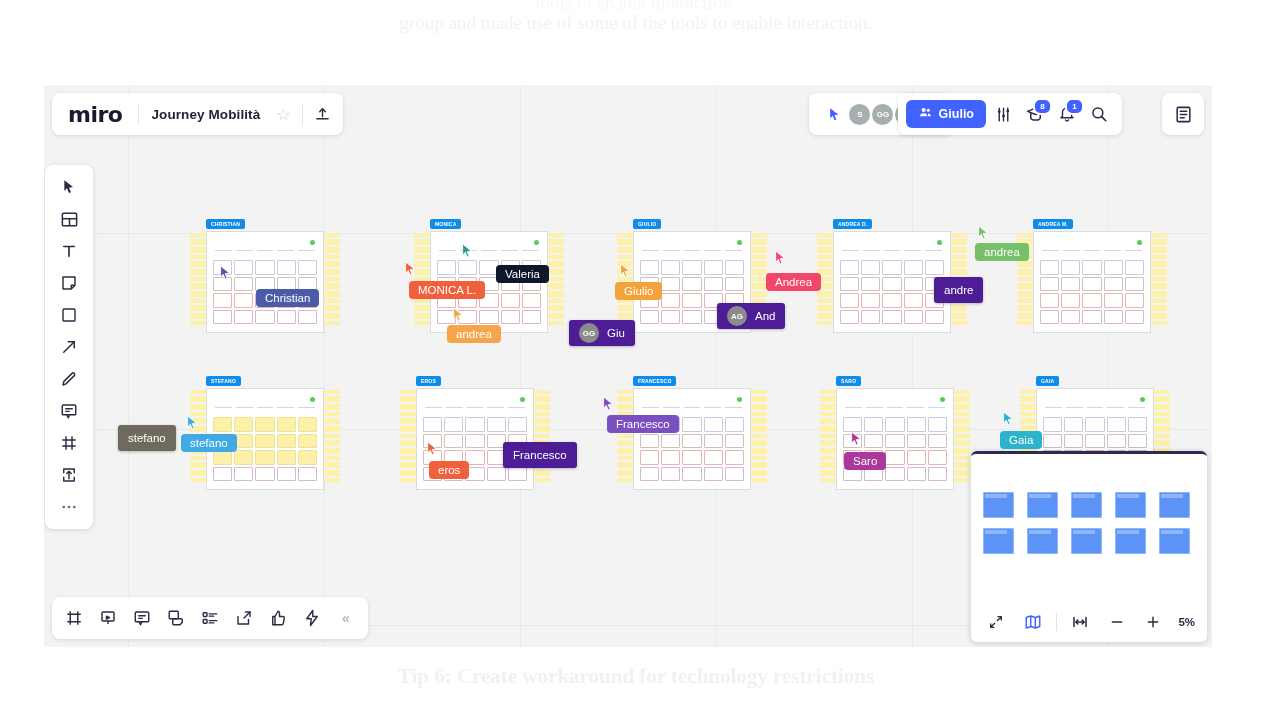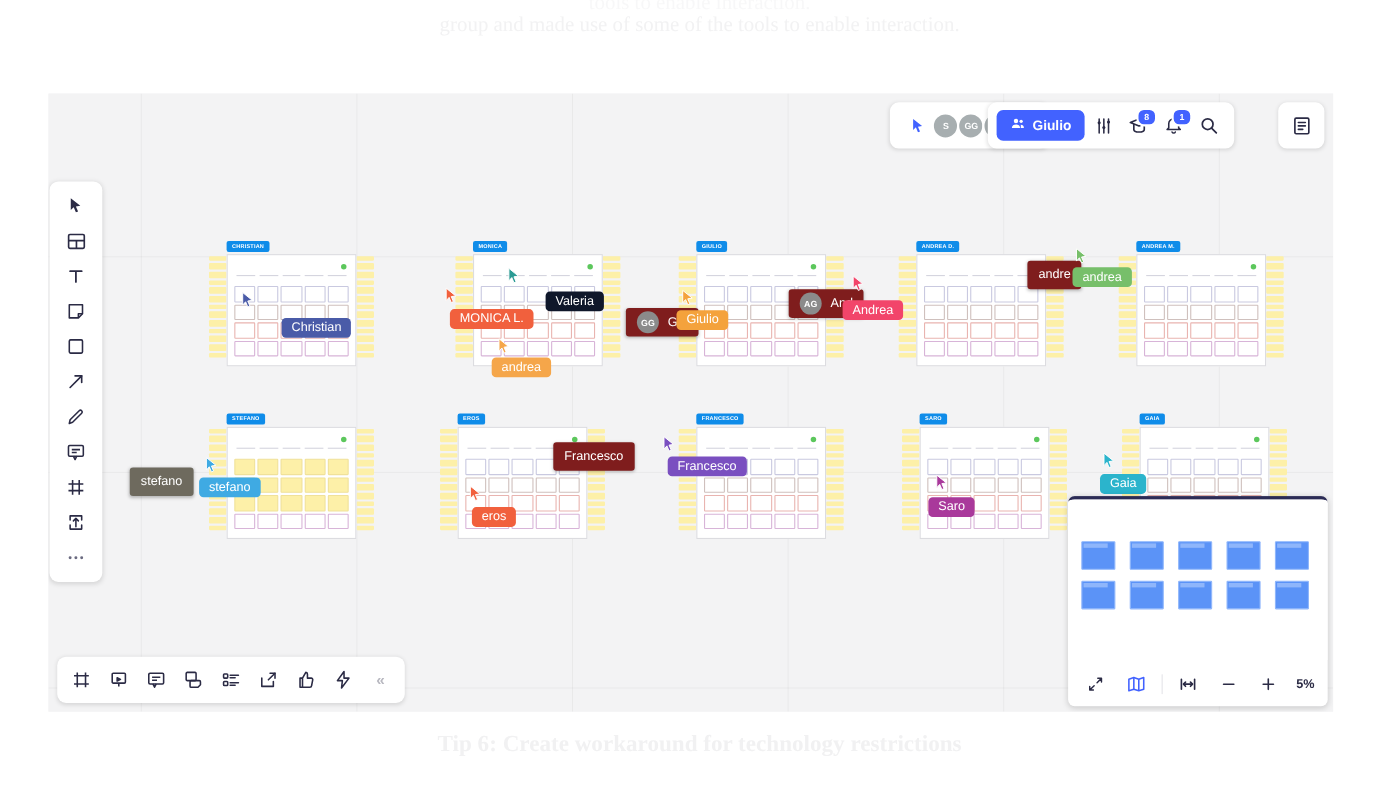--- a/index.html
+++ b/index.html
@@ -151,21 +151,21 @@
   .cursor svg{display:block;}
   .name-tag{
     position:absolute;color:#fff;border-radius:4px;padding:3px 9px;
     font-size:11.5px;white-space:nowrap;
   }
   .vid-chip{
     position:absolute;background:#6e6a5e;border-radius:3px;height:26px;
     display:flex;align-items:center;padding:0 10px;color:#fff;font-size:11.5px;
     box-shadow:0 1px 3px rgba(0,0,0,.25);
   }
-  .vid-chip.gray{background:#7f1d1d;}
+  .vid-chip.gray{background:#4c1d95;margin-top:40px;}
   .vid-chip .av{
     width:20px;height:20px;border-radius:50%;background:#8b8b8b;color:#fff;
     font-size:8px;font-weight:bold;display:flex;align-items:center;justify-content:center;margin-right:8px;
   }
 </style>
 </head>
 <body>
 
 <div class="page-text" id="top-text-faint">tools to enable interaction.</div>
 <div class="page-text" id="top-text">group and made use of some of the tools to enable interaction.</div>
@@ -910,20 +910,36 @@
       </div>
       <div class="name-tag" style="left: 800px; top: 367px; background: rgb(169, 57, 155);">Saro</div>
       <div class="cursor" style="left: 958px; top: 326px;">
         <svg width="13" height="16" viewBox="0 0 24 28" fill="#2bb4cc" stroke="#fff" stroke-width="1.6">
           <path d="M3 1l16 13-7.5 1.2 3.6 8.4-3.6 1.5-3.6-8.6L3 22z"></path>
         </svg>
       </div>
       <div class="name-tag" style="left: 956px; top: 346px; background: rgb(43, 180, 204);">Gaia</div>
     </div>
 
+  <div class="bar" id="topbar-left">
+    <div class="miro-logo">miro</div>
+    <div class="vdiv"></div>
+    <div class="board-title">Journey Mobilità</div>
+    <div class="ico-btn">
+      <span class="star">☆</span>
+    </div>
+    <div class="vdiv"></div>
+    <div class="ico-btn">
+      <svg width="17" height="17" viewBox="0 0 24 24" fill="none" stroke="#2b2b45" stroke-width="2" stroke-linecap="round" stroke-linejoin="round">
+        <path d="M12 15V4"></path>
+          <path d="M8 8l4-4 4 4"></path>
+          <path d="M4 18h16"></path>
+      </svg>
+    </div>
+  </div>
 
   <div class="bar" id="topbar-users">
     <div class="ico-btn">
       <svg width="15" height="15" viewBox="0 0 24 24" fill="#4262ff">
         <path d="M5 2l13 10-6 1 3 7-3 1-3-7-4 4z"></path>
       </svg>
     </div>
     <div class="avatar">S</div>
     <div class="avatar">GG</div>
     <div class="avatar">AG</div>

